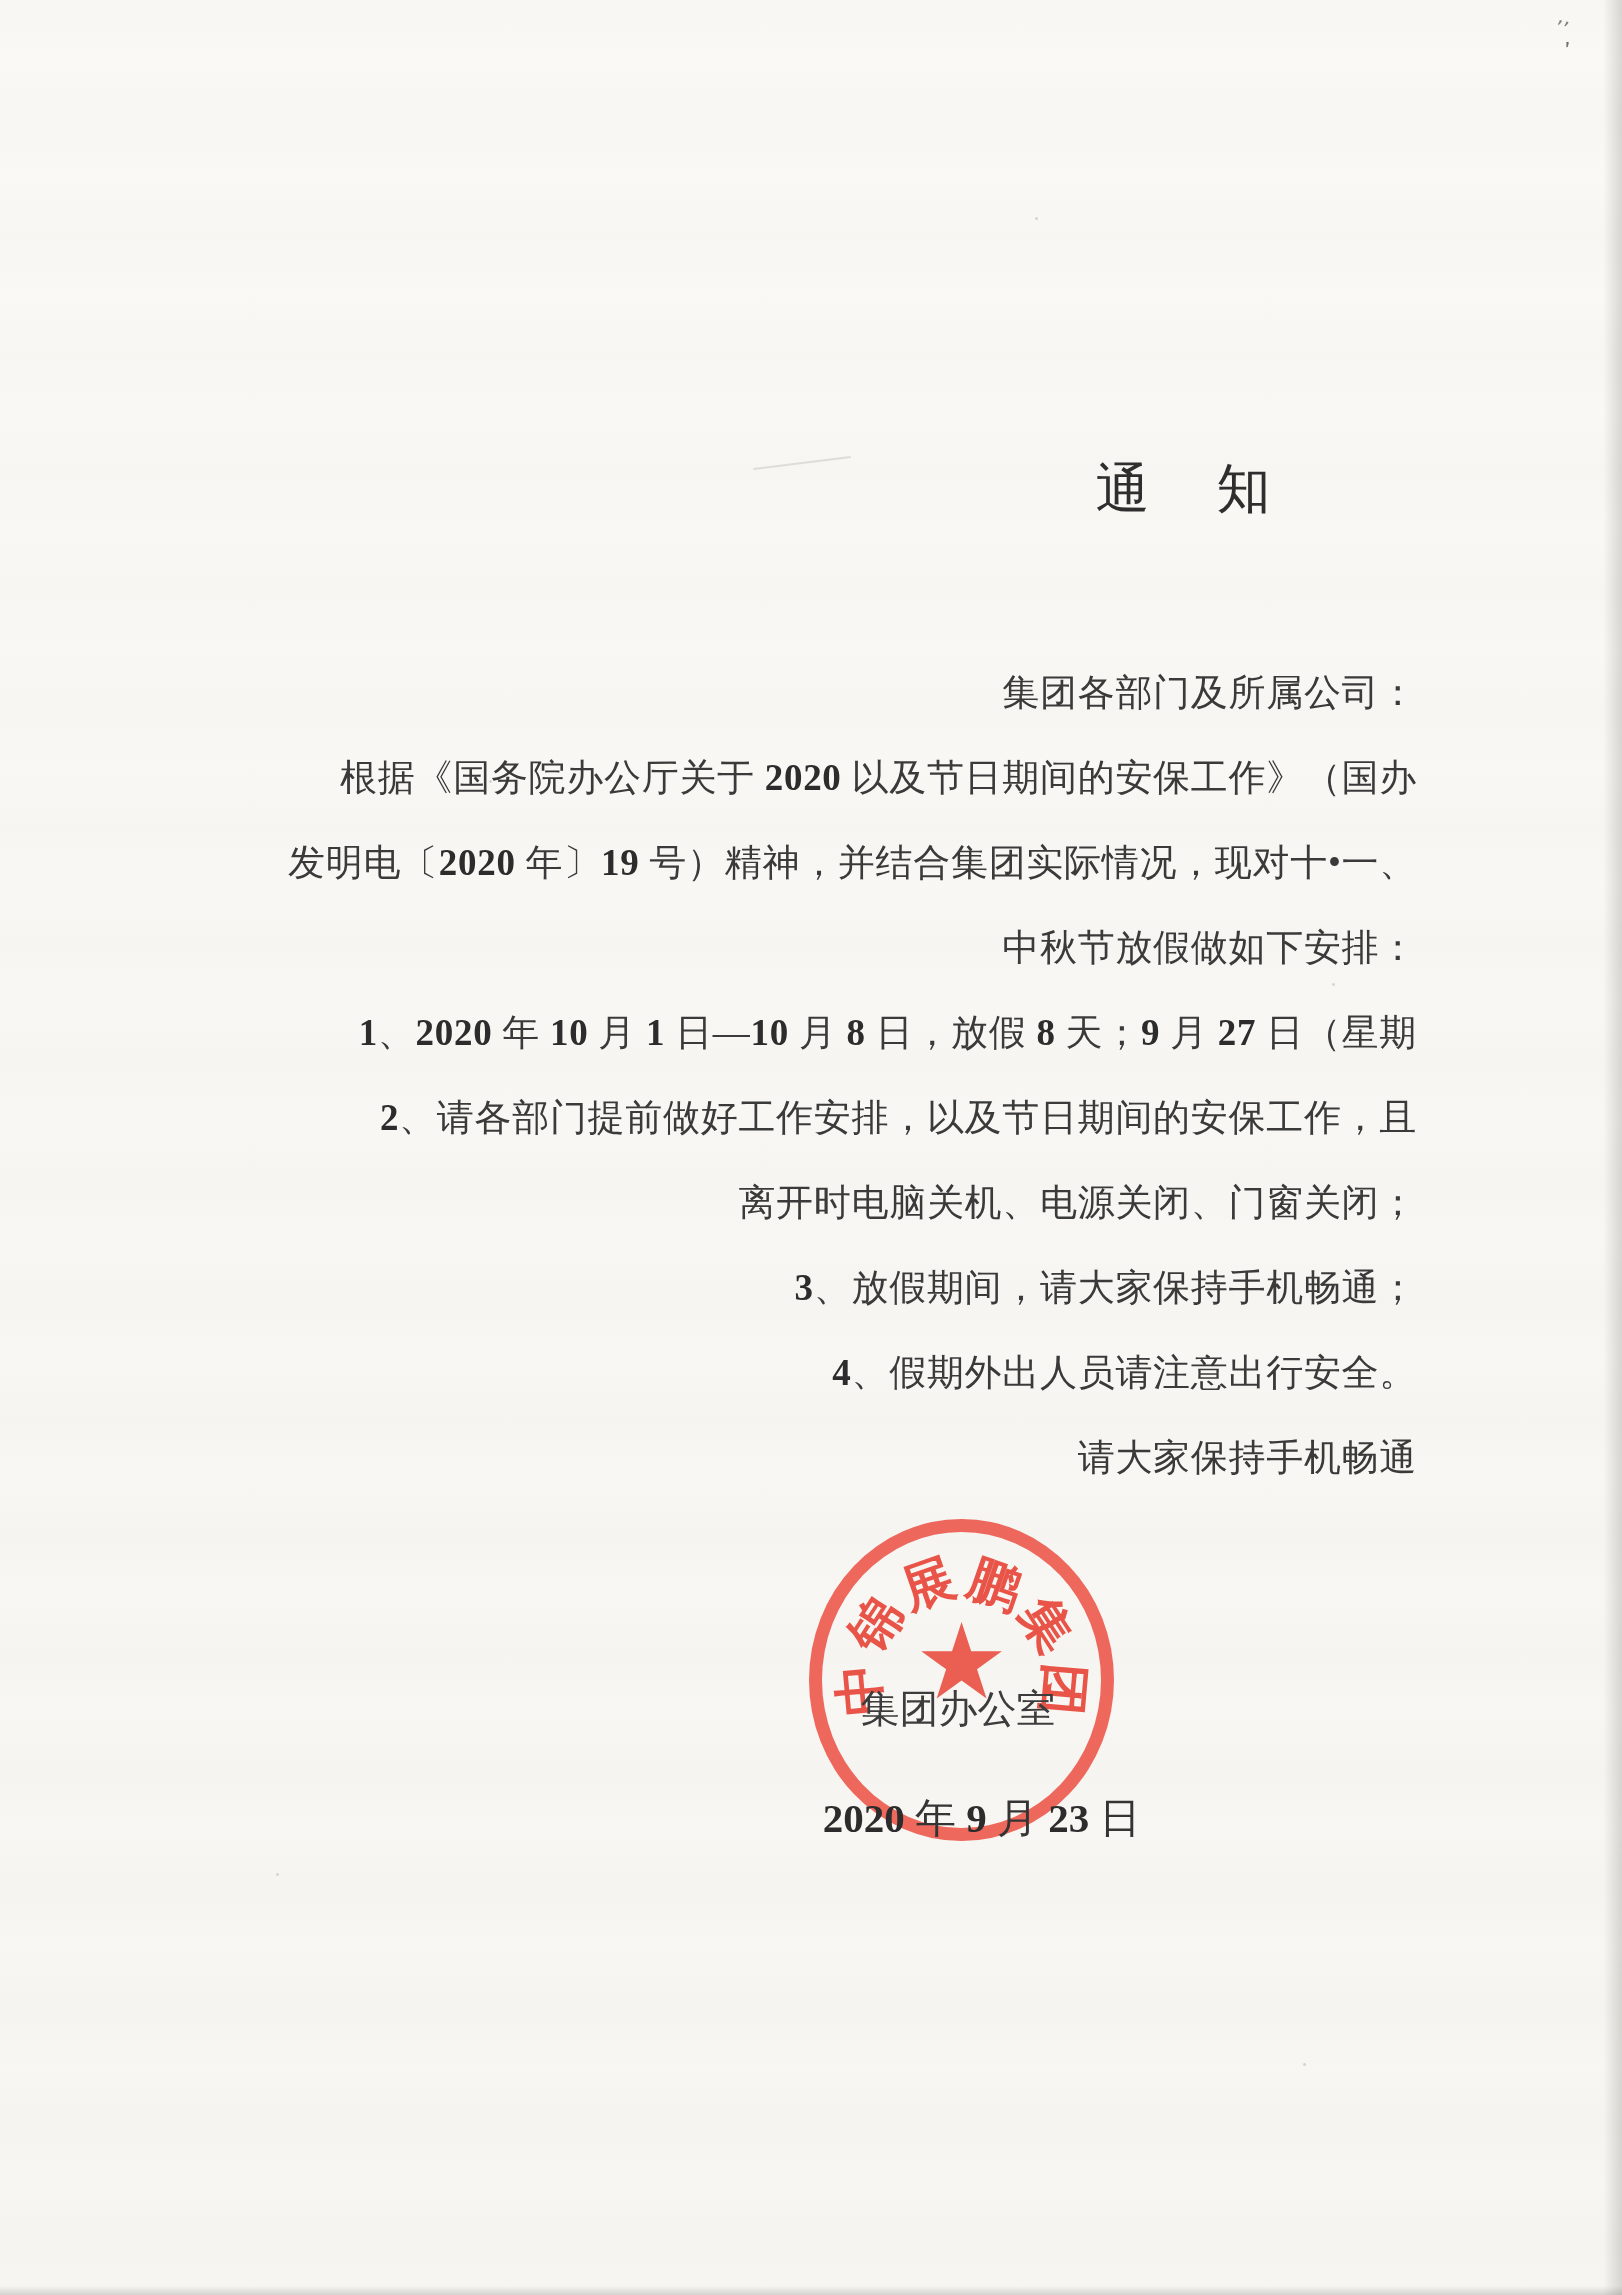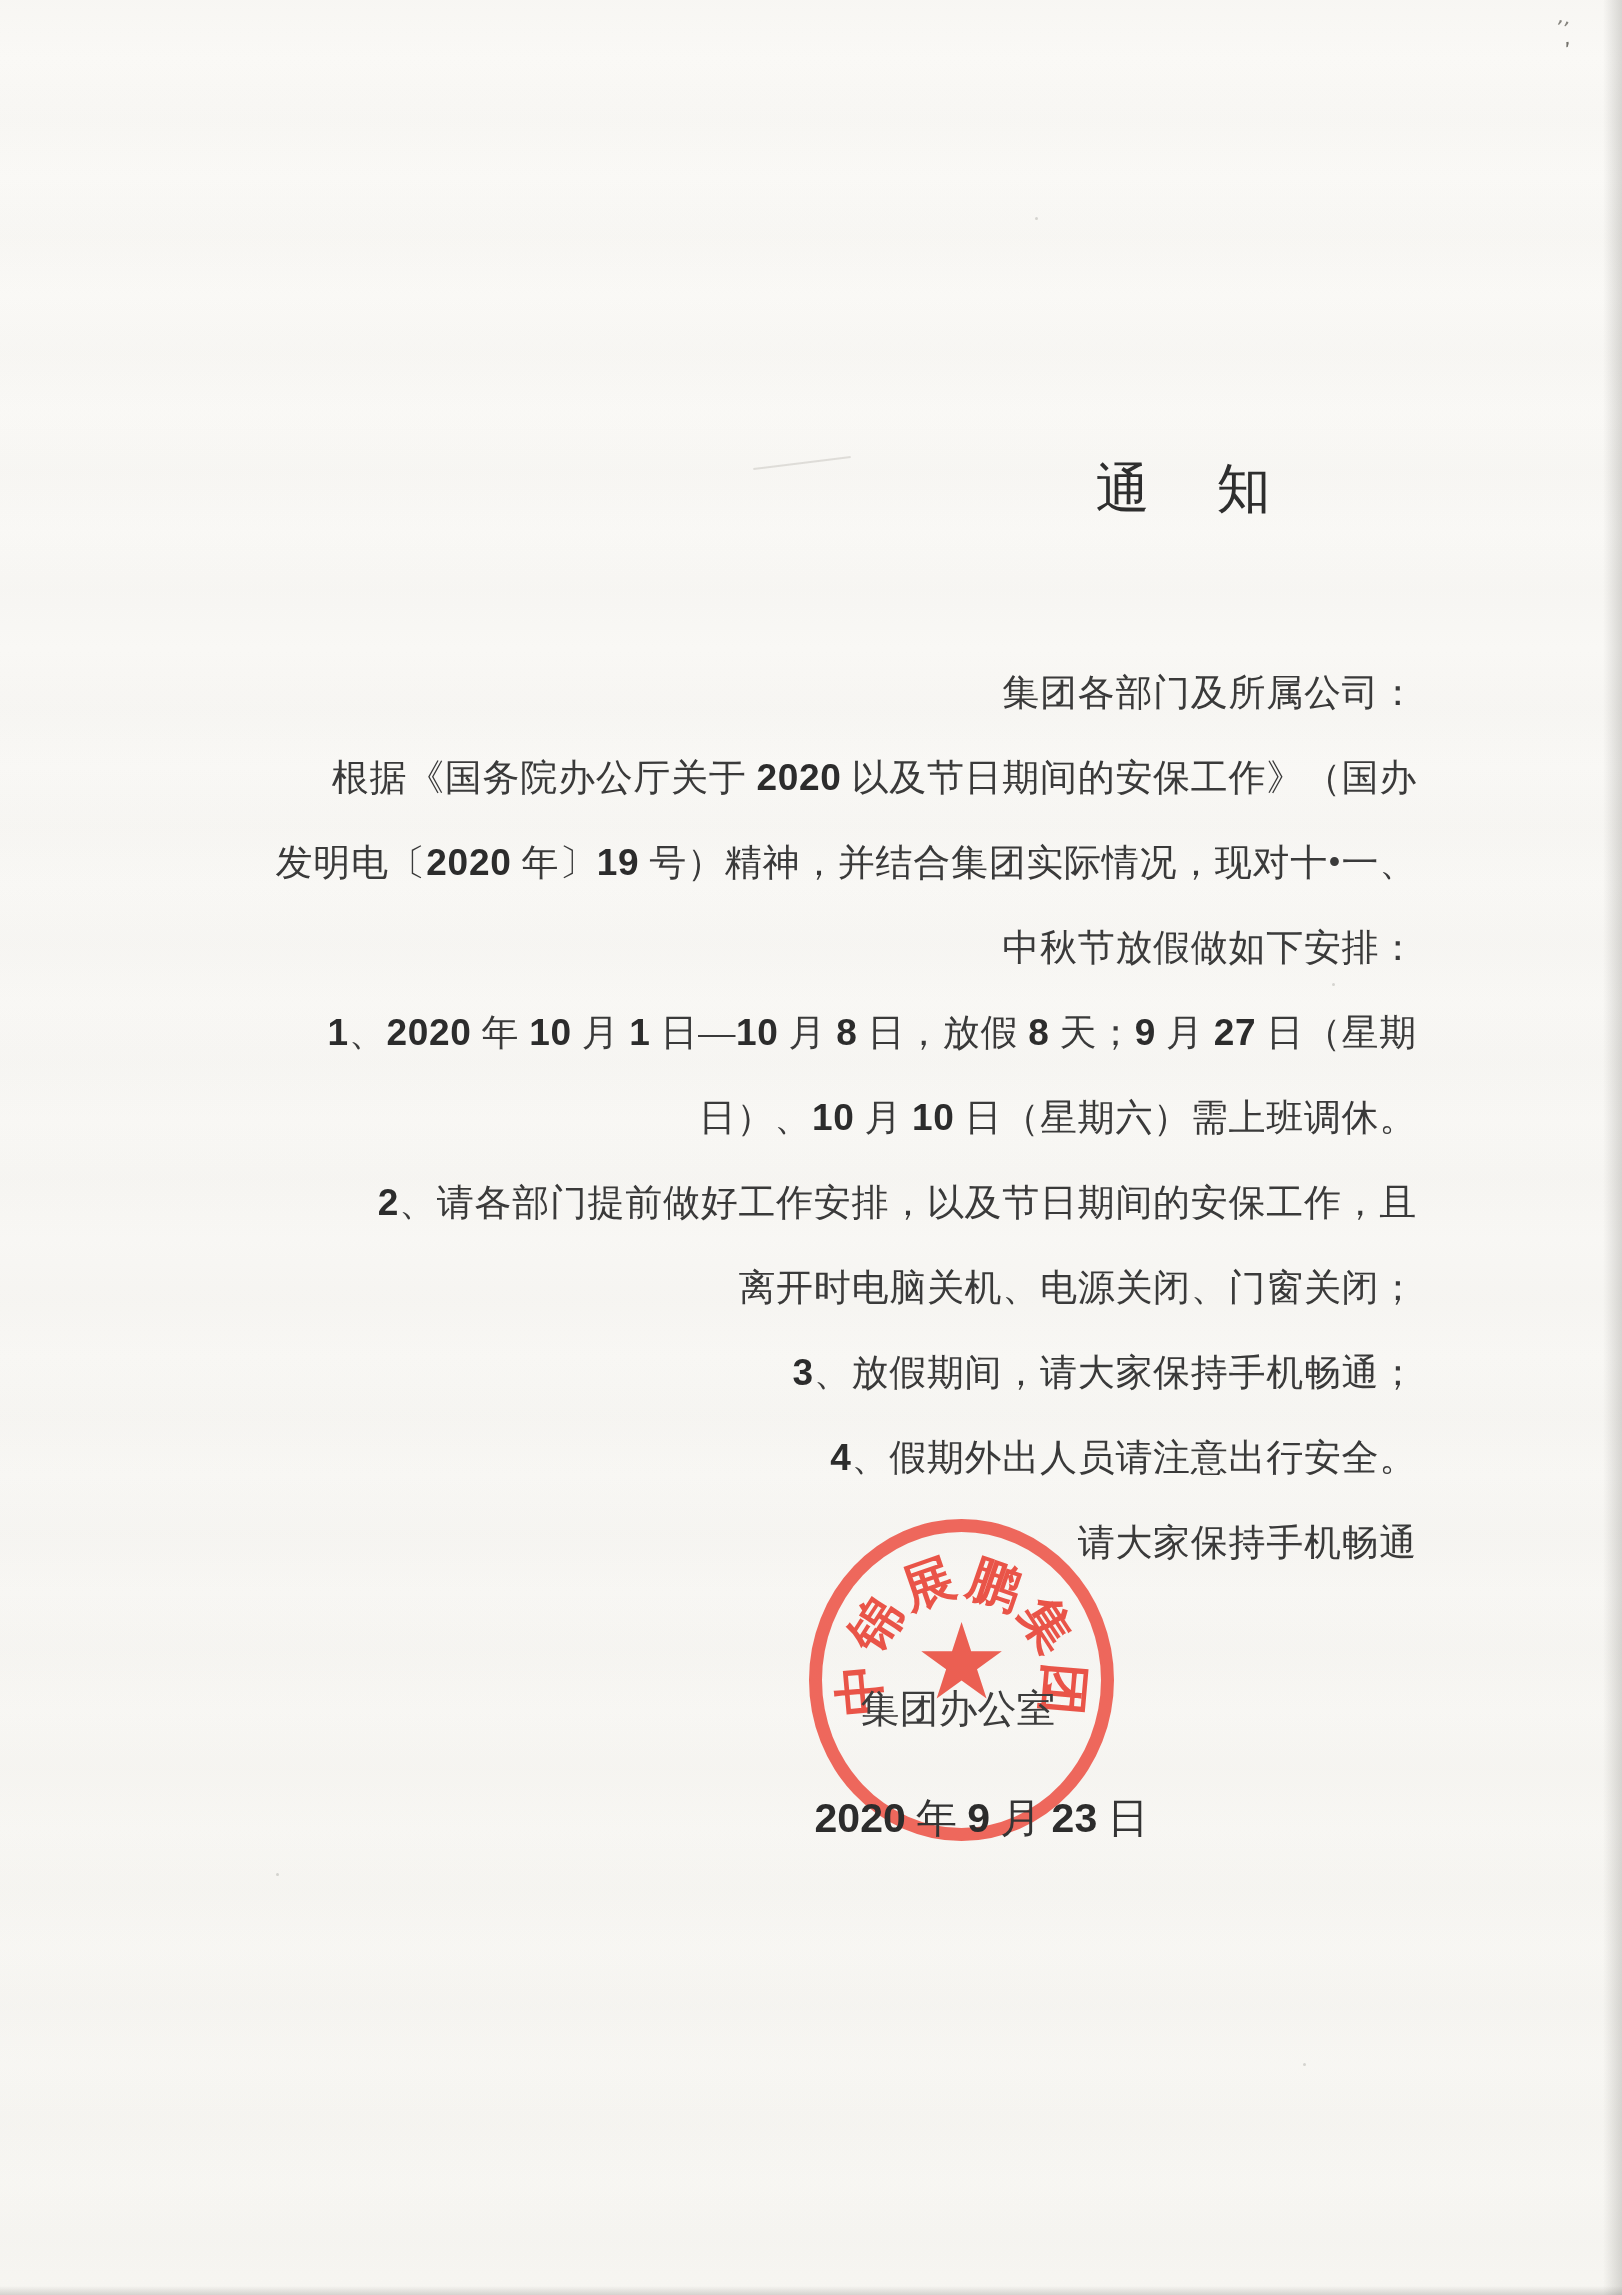--- a/index.html
+++ b/index.html
@@ -20,21 +20,21 @@
 
   .title {
     position:absolute; left:230px; top:457px; width:1047px;
     text-align:right; font-size:54px; line-height:1.2; letter-spacing:6.5px;
     color:#2e2e2e; font-weight:400;
   }
 
   .body-text { position:absolute; left:229px; top:650px; width:1188px;text-align:right; }
   .line { height:85px; line-height:85px; font-size:37px; letter-spacing:0.7px; white-space:nowrap; }
   .indent { text-indent:73px; }
-  .num { font-family:Liberation Sans, sans-serif; font-weight:700; color:#2c2c2c; }
+  .num { font-family:Liberation Serif, serif; font-weight:700; color:#2c2c2c; }
 
   .sig-office {
     position:absolute; left:811px; top:1686px; width:294px;
     text-align:center; font-size:39px; line-height:1.2; color:#3c3c3c; z-index:3;
   }
   .sig-date {
     position:absolute; left:746px; top:1794px; width:471px;
     text-align:center; font-size:41px; line-height:1.2; color:#343434; z-index:3;
   }
 
@@ -70,21 +70,20 @@
 <div class="page">
 
   <div class="title">通　知</div>
 
   <div class="body-text">
     <div class="line"><span>集团各部门及所属公司：</span></div>
     <div class="line indent"><span>根据《国务院办公厅关于 </span><span class="num">2020</span><span> 以及节日期间的安保工作》（国办</span></div>
     <div class="line"><span>发明电〔</span><span class="num">2020</span><span> 年〕</span><span class="num">19</span><span> 号）精神，并结合集团实际情况，现对十•一、</span></div>
     <div class="line"><span>中秋节放假做如下安排：</span></div>
     <div class="line indent"><span class="num">1</span><span>、</span><span class="num">2020</span><span> 年 </span><span class="num">10</span><span> 月 </span><span class="num">1</span><span> 日—</span><span class="num">10</span><span> 月 </span><span class="num">8</span><span> 日，放假 </span><span class="num">8</span><span> 天；</span><span class="num">9</span><span> 月 </span><span class="num">27</span><span> 日（星期</span></div>
-    <div class="line"><span>日）、</span><span class="num">10</span><span> 月 </span><span class="num">10</span><span> 日（星期六）需上班调休。</span></div>
     <div class="line indent"><span class="num">2</span><span>、请各部门提前做好工作安排，以及节日期间的安保工作，且</span></div>
     <div class="line"><span>离开时电脑关机、电源关闭、门窗关闭；</span></div>
     <div class="line indent"><span class="num">3</span><span>、放假期间，请大家保持手机畅通；</span></div>
     <div class="line indent"><span class="num">4</span><span>、假期外出人员请注意出行安全。</span></div>
     <div class="line indent"><span>请大家保持手机畅通</span></div>
   </div>
 
   <div class="sig-office">集团办公室</div>
   <div class="sig-date"><span class="num">2020</span><span> 年 </span><span class="num">9</span><span> 月 </span><span class="num">23</span><span> 日</span></div>
 

